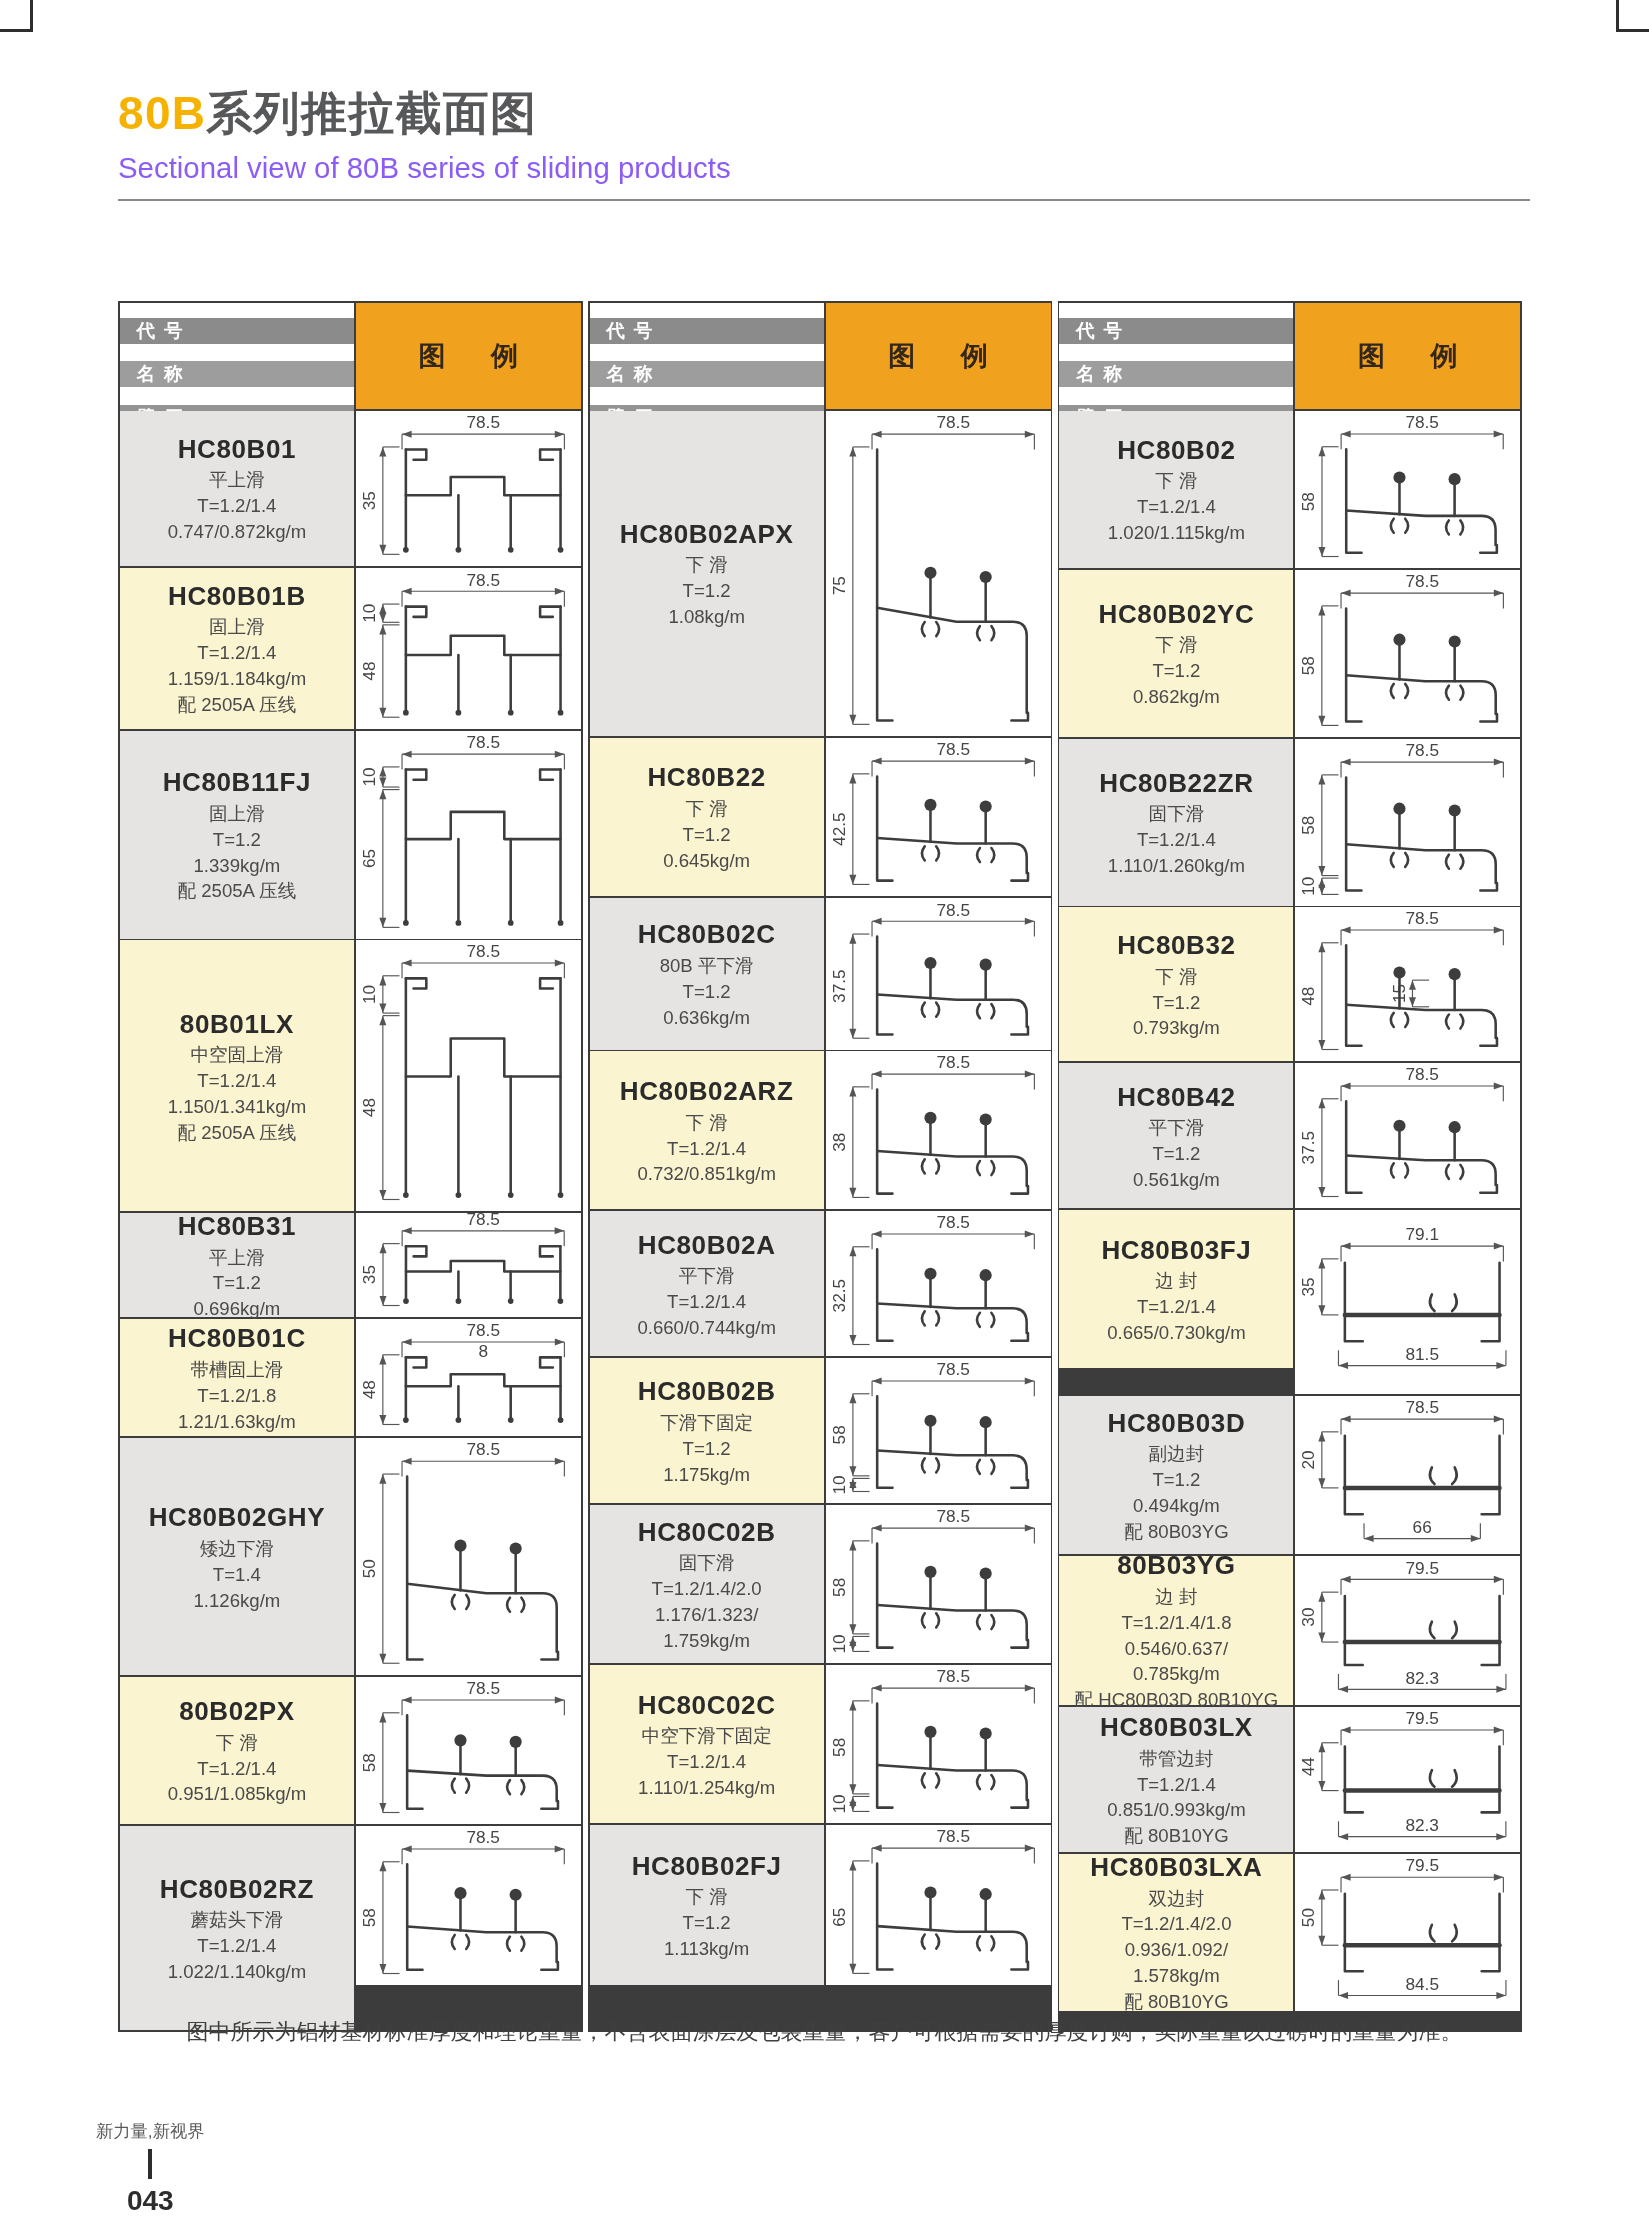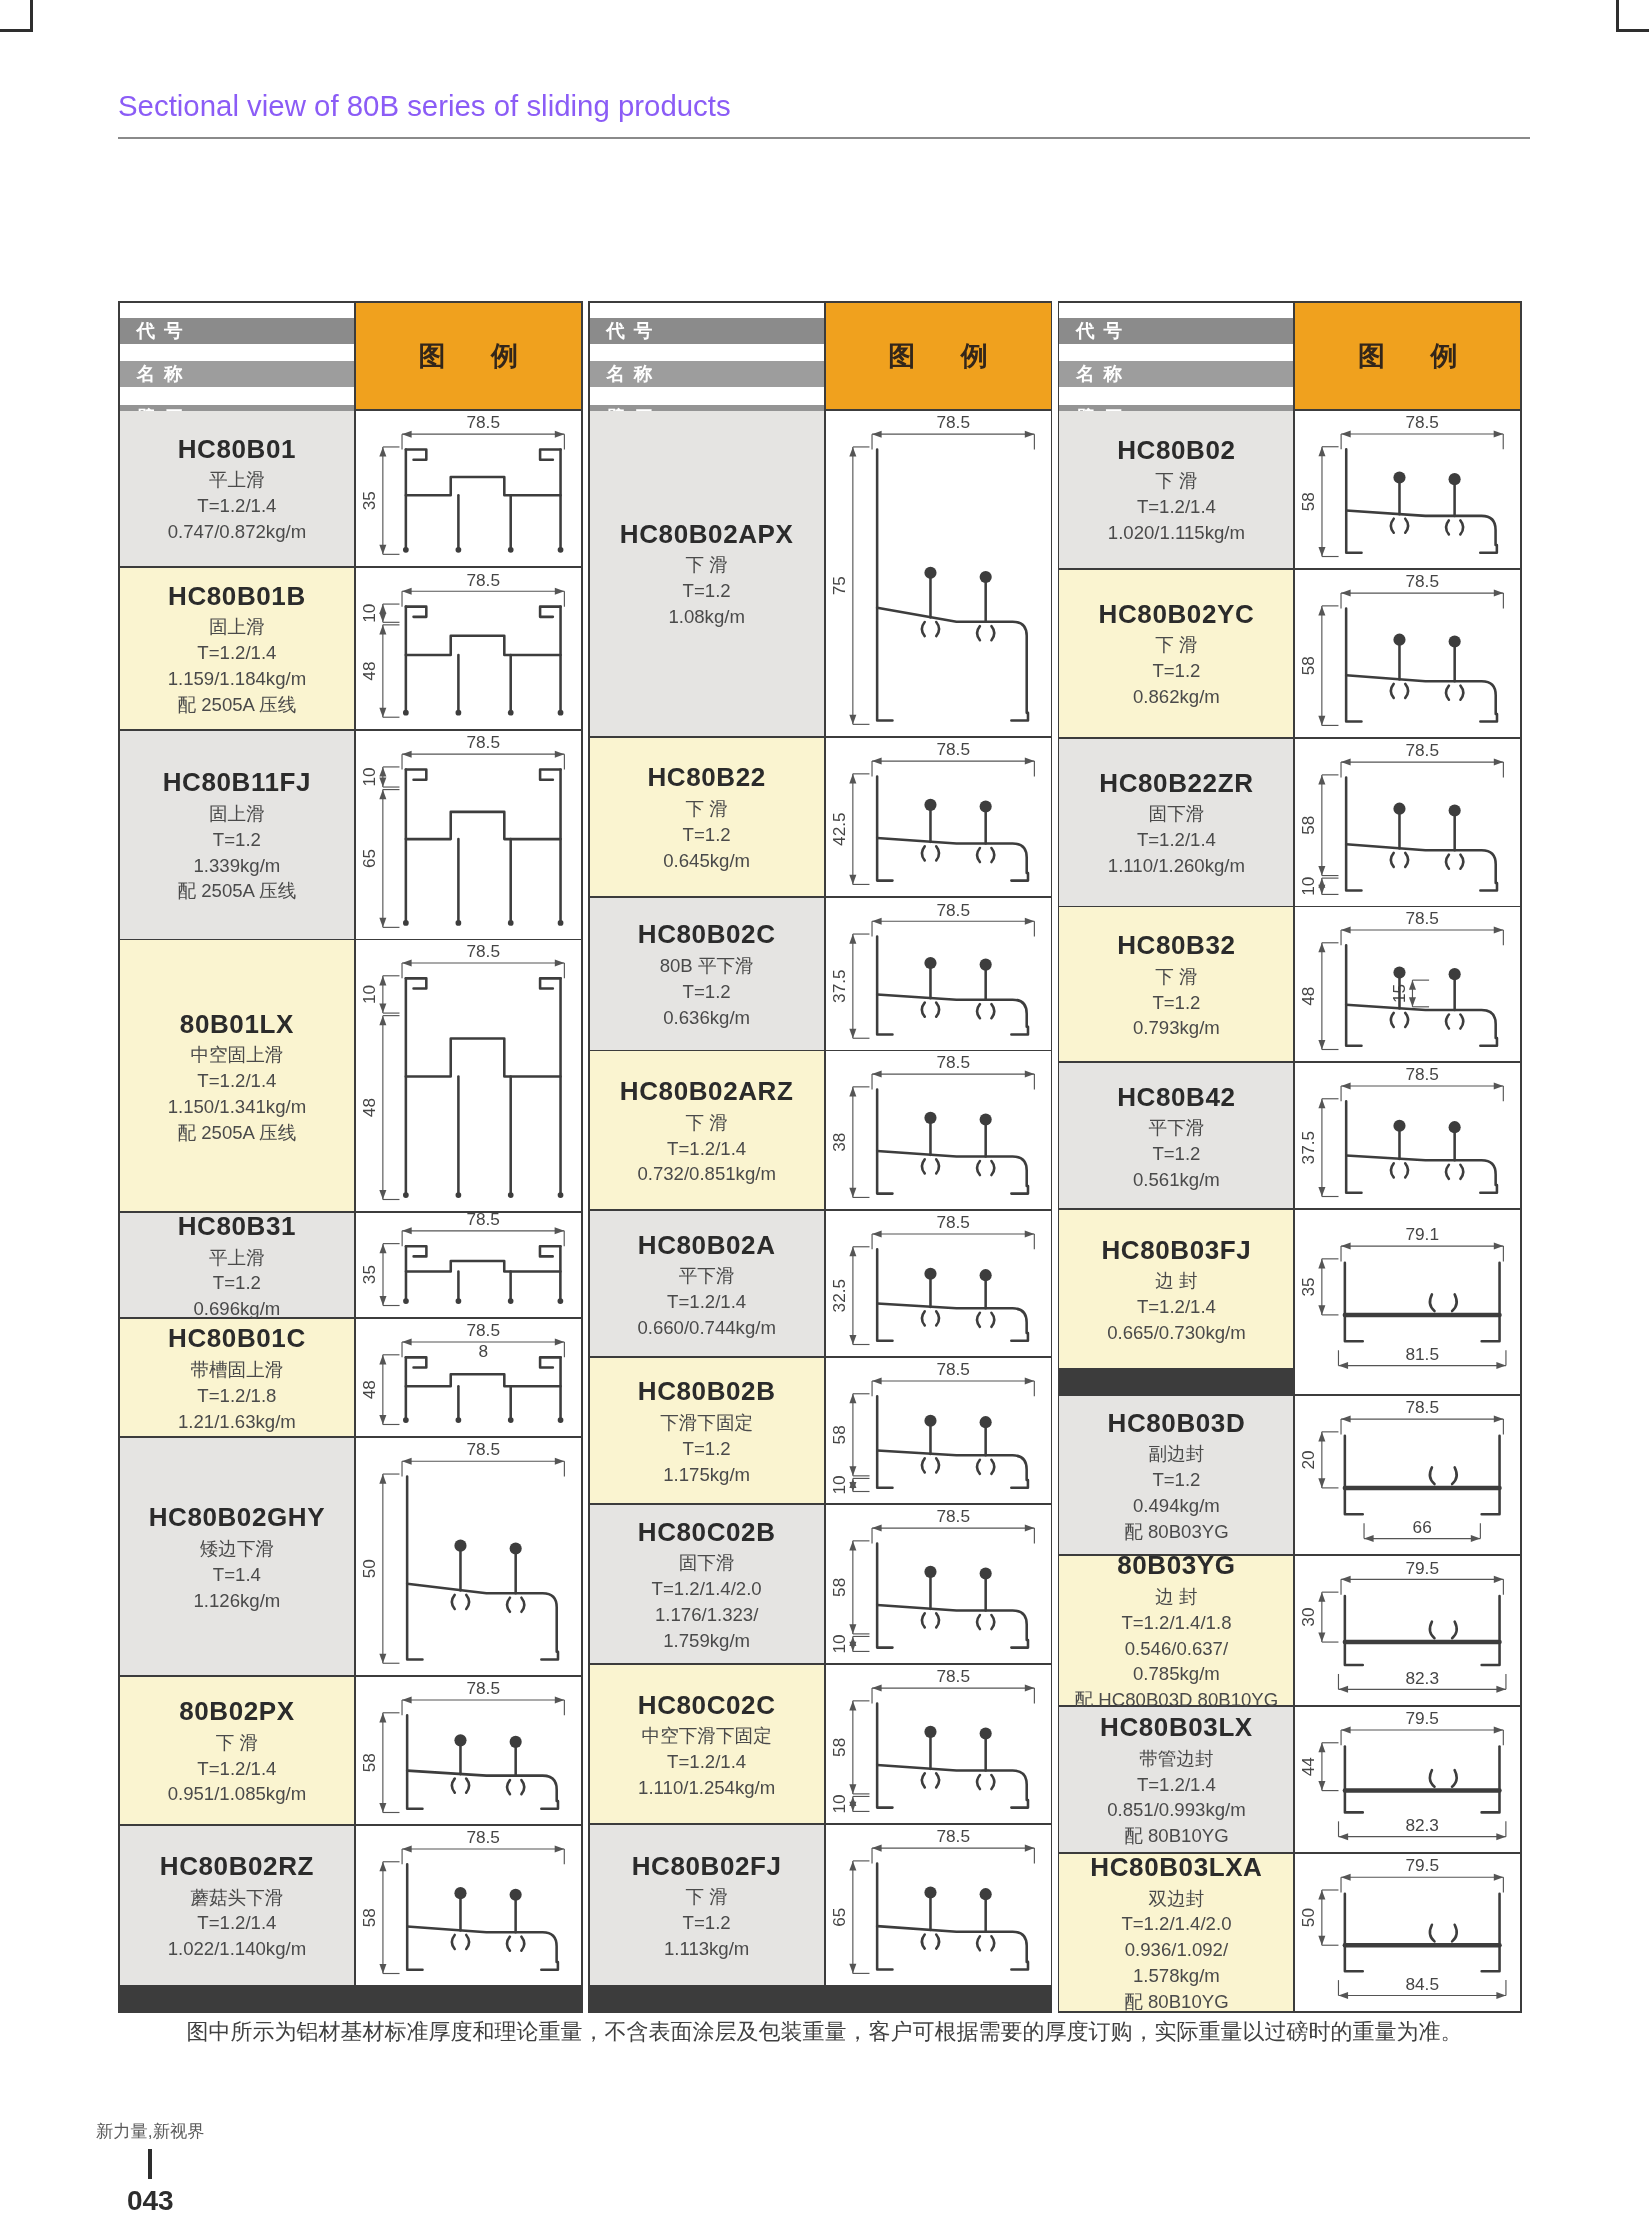--- a/index.html
+++ b/index.html
@@ -51,20 +51,21 @@
 <div id="crop-left" class="cropmark">
     <div class="v"></div>
     <div class="h"></div>
   </div>
 <div id="crop-right" class="cropmark">
     <div class="v"></div>
     <div class="h"></div>
   </div>
 
 <div class="content">
+  <h1><span class="hl">80B</span><span>系列推拉截面图</span></h1>
   <div class="subtitle">Sectional view of 80B series of sliding products</div>
   <div class="rule"></div>
 </div>
 
 <div id="table">
     <div class="group">
       <div class="ghead">
         <div class="hbar hbar0">代  号</div>
         <div class="hbar hbar1">名  称</div>
         <div class="hbar hbar2">壁 厚(Tmm)</div>
@@ -350,21 +351,21 @@
           <path class="prof" d="M163.44 151.94 V105.14"></path>
           <circle class="foot" cx="163.44" cy="99.14" r="9.5"></circle>
           <path class="prof" d="M154.44 158.94 q-9 11 0 22"></path>
           <path class="prof" d="M172.44 158.94 q9 11 0 22"></path>
           <path class="prof" d="M249.79999999999998 154.28 V107.48"></path>
           <circle class="foot" cx="249.79999999999998" cy="101.48" r="9.5"></circle>
           <path class="prof" d="M240.79999999999998 161.28 q-9 11 0 22"></path>
           <path class="prof" d="M258.79999999999995 161.28 q9 11 0 22"></path>
         </svg>
       </div>
-      <div class="info gray" style="height:159px">
+      <div class="info gray" style="height:204px">
         <div class="code">HC80B02RZ</div>
         <div class="ln">蘑菇头下滑</div>
         <div class="ln">T=1.2/1.4</div>
         <div class="ln">1.022/1.140kg/m</div>
       </div>
       <div class="diag" style="height:159px">
         <svg width="225" height="159" viewBox="0 0 352 249">
           <line class="dim" x1="72" y1="36" x2="326" y2="36"></line>
           <path class="arr" d="M72 36 l15 -5.5 v11 z"></path>
           <path class="arr" d="M326 36 l-15 -5.5 v11 z"></path>

